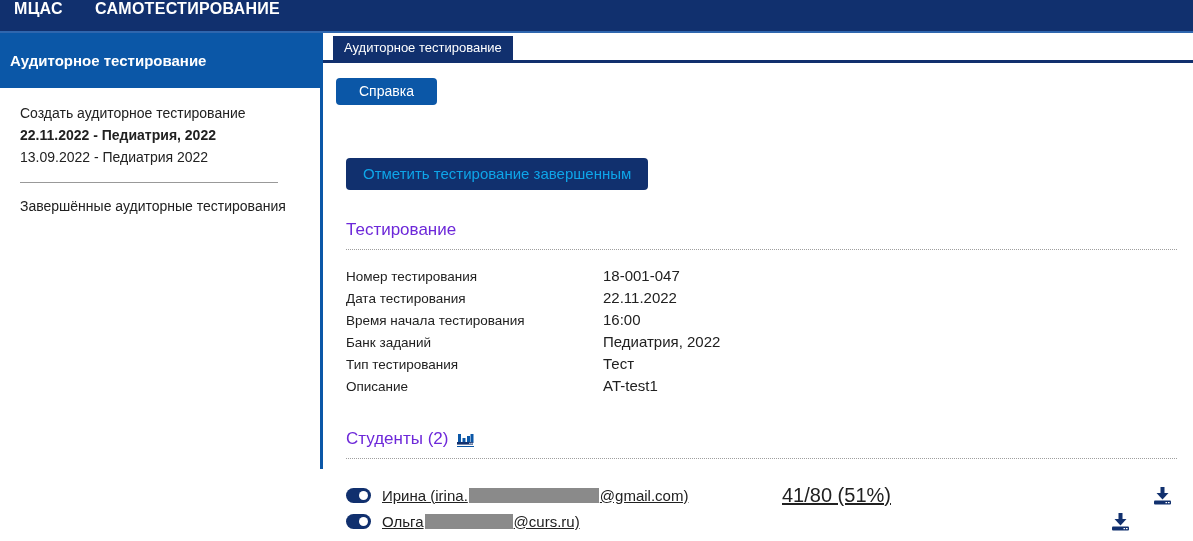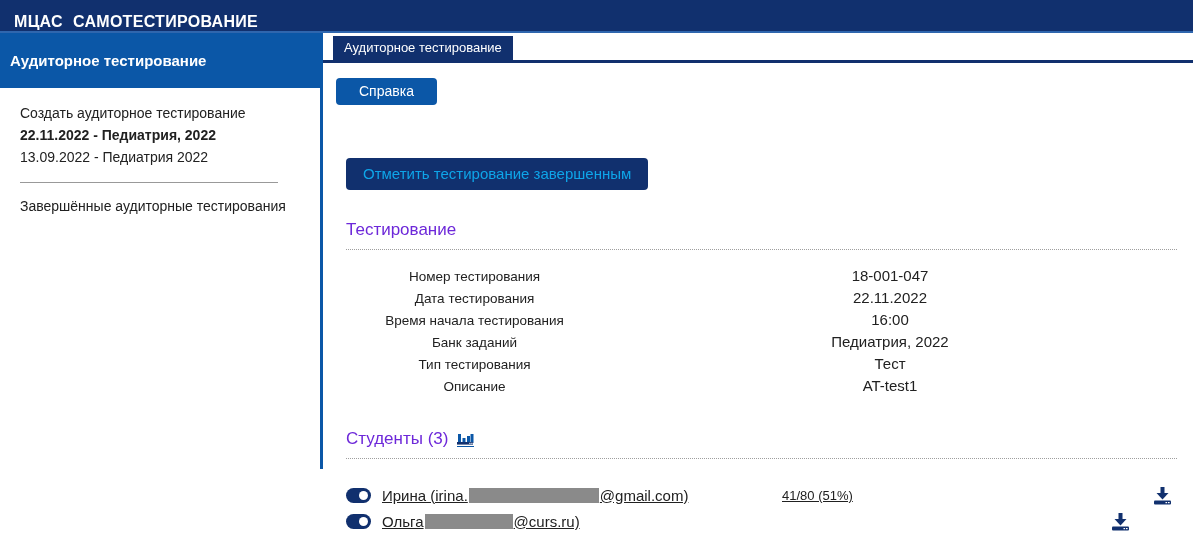--- a/index.html
+++ b/index.html
@@ -4,21 +4,21 @@
 <style>
   html,body { margin:0; padding:0; }
   body {
     width:1193px; height:541px; overflow:hidden;
     font-family:"Liberation Sans", sans-serif;
     background:#ffffff; color:#212121;
   }
   
   .header {
     height:31px; background:#11306e; border-bottom:2px solid #2f66ae;
-    display:flex; align-items:flex-end; padding-left:14px; gap:10px;
+    display:flex; align-items:flex-start; padding-left:14px; gap:32px;
   }
   .header span { color:#fff; font-weight:bold; font-size:16px; letter-spacing:.3px; }
   
   .layout { display:flex; height:436px; }
   .sidebar { width:320px; flex:none; background:#fff; }
   .sidebar-active {
     background:#0b57a7; color:#fff; font-weight:bold; font-size:15px;
     height:55px; display:flex; align-items:center; padding-left:10px; cursor:pointer;
   }
   .sidebar-menu { padding:14px 12px 0 20px; font-size:14px; }
@@ -43,31 +43,31 @@
     width:fit-content; cursor:pointer; font-family:inherit;
   }
   .section { margin:30px 16px 0 23px; }
   .section-title-row {
     display:flex; align-items:center; gap:9px;
     border-bottom:1px dotted #9e9e9e; padding-bottom:9px;
   }
   .section-title { font-size:17px; color:#6d28d9; }
   .chart-link { border-bottom:1px solid #0b57a7; line-height:0; padding-bottom:1px; cursor:pointer; }
   .fields { margin-top:17px; }
-  .field-row { display:grid; grid-template-columns:257px auto; align-items:baseline; height:22px;text-align:center; }
+  .field-row { display:grid; grid-template-columns:257px auto; align-items:baseline; height:22px; }
   .field-label { font-size:13.5px; }
   .field-value { font-size:15px; }
   .student-rows { margin-top:23px; }
   .student-row {
     display:grid; grid-template-columns:36px 400px 170px 1fr 42px;
     align-items:center; height:26px; padding-right:4px;text-decoration:underline;
   }
   .student-name { font-size:15px; display:flex; align-items:center; white-space:nowrap; }
   .redact { display:inline-block; height:15px; background:#8a8a8a; margin:0 1px; }
-  .score { font-size:13px; }
+  .score { font-size:20px; }
   .toggle {
     width:25px; height:15px; background:#11306e; border-radius:8px;
     position:relative; display:inline-block; cursor:pointer;
   }
   .toggle .knob {
     position:absolute; right:3px; top:3px; width:9px; height:9px;
     background:#fff; border-radius:50%;
   }
   .dl-cell { display:flex; justify-content:flex-end; cursor:pointer; }
 </style>
@@ -142,21 +142,21 @@
 
           <div class="field-row">
             <span class="field-label">Описание</span>
             <span class="field-value">AT-test1</span>
           </div>
         </div>
     </div>
 
     <div class="section">
       <div class="section-title-row">
-        <span class="section-title">Студенты (3)</span>
+        <span class="section-title">Студенты (2)</span>
         <span class="chart-link">
           <svg width="17" height="14" viewBox="0 0 17 14">
             <rect x="1" y="3" width="3" height="9" fill="#0b57a7"></rect>
             <rect x="5.5" y="7" width="3" height="5" fill="#0b57a7"></rect>
             <rect x="10" y="5" width="3" height="7" fill="#0b57a7"></rect>
             <rect x="13.5" y="3" width="3" height="9" fill="#0b57a7"></rect>
             <rect x="0" y="11" width="16" height="2.6" fill="#11306e"></rect>
             <rect x="12.2" y="11.8" width="1.4" height="1" fill="#ffffff"></rect>
             <rect x="14.2" y="11.8" width="1.4" height="1" fill="#ffffff"></rect>
           </svg>

